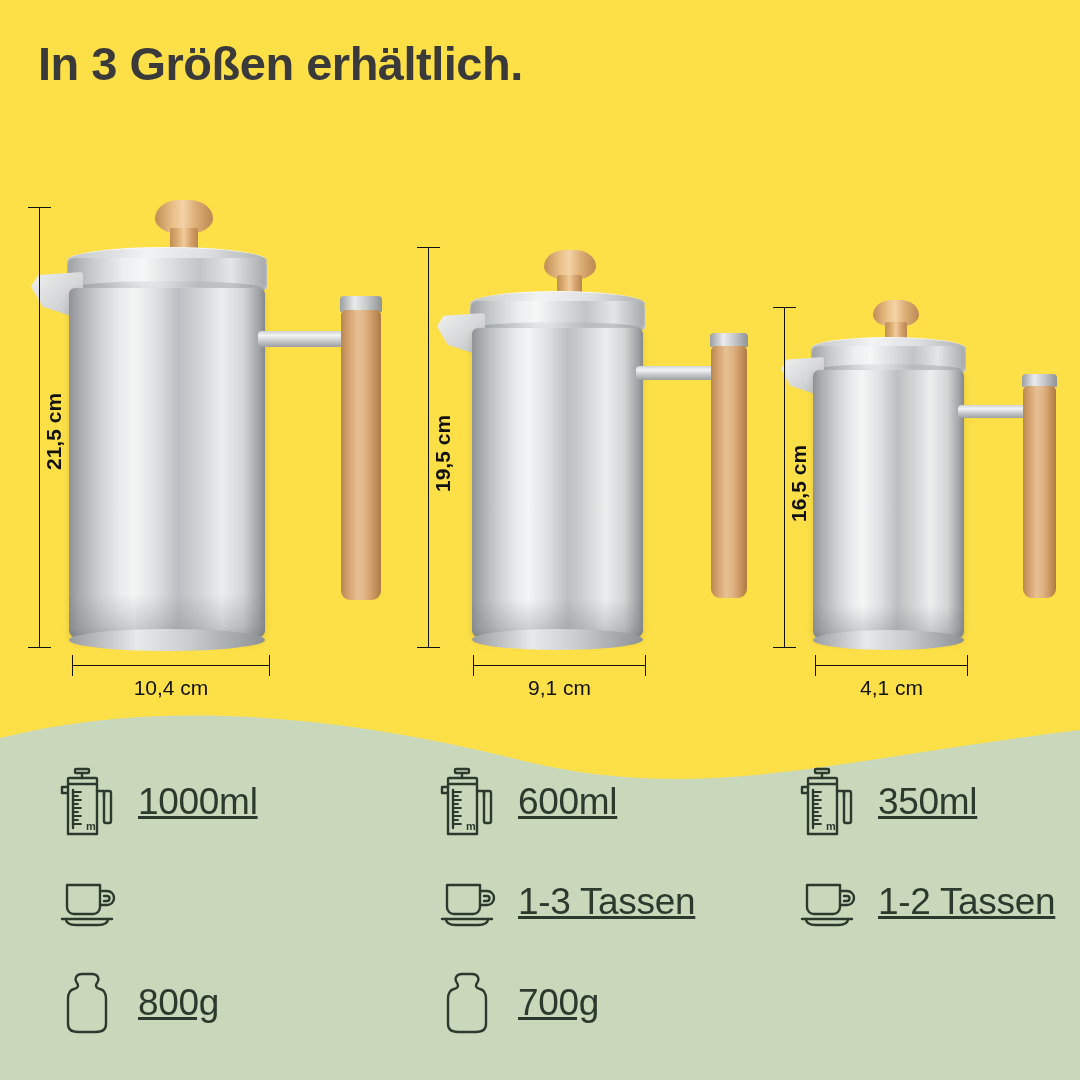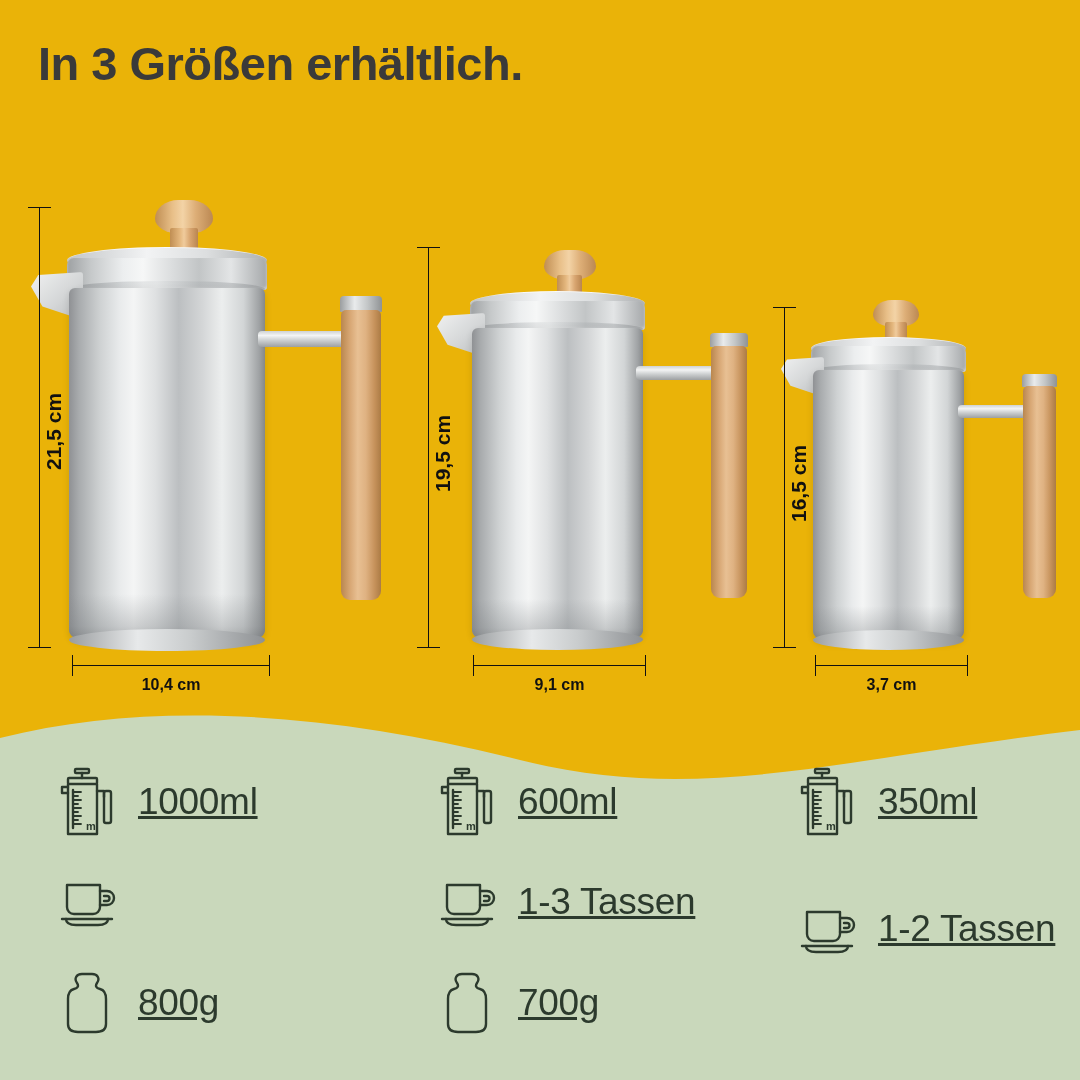--- a/index.html
+++ b/index.html
@@ -4,21 +4,21 @@
 <style>
   html, body {
     margin: 0;
     padding: 0;
     background: #ffffff;
   }
   #page {
     position: relative;
     width: 1080px;
     height: 1080px;
-    background: #eab308;
+    background: #fde047;
     overflow: hidden;
     font-family: "Liberation Sans", sans-serif;
   }
 
   
   #title {
     position: absolute;
     left: 38px;
     top: 36px;
     font-size: 47px;
@@ -168,22 +168,22 @@
     position: absolute;
     font-size: 21px;
     font-weight: bold;
     color: #111111;
     transform: rotate(-90deg);
     transform-origin: left top;
     white-space: nowrap;
   }
   .dim-label-h {
     position: absolute;
-    font-size: 16px;
-    font-weight: bold;
+    font-size: 21px;
+    font-weight: normal;
     color: #111111;
     white-space: nowrap;
     text-align: center;
   }
 
   
   #green-panel {
     position: absolute;
     left: 0;
     top: 690px;
@@ -296,21 +296,21 @@
         <div class="body-bottom-ellipse" style="left:53px; top:630px; width:151px; height:20px;"></div>
         <div class="handle-rod" style="left:198px; top:405px; width:88px; height:13px;"></div>
         <div class="handle-ferrule" style="left:262px; top:374px; width:35px; height:13px;"></div>
         <div class="handle-wood" style="left:263px; top:386px; width:33px; height:212px;"></div>
       </div>
 
       <div class="dim-v" style="left:24px; top:307px; height:341px;"></div>
       <div class="dim-label-v" style="left:27px; top:522px;">16,5 cm</div>
 
       <div class="dim-h" style="left:55px; top:665px; width:153px;"></div>
-      <div class="dim-label-h" style="left:55px; top:676px; width:153px;">3,7 cm</div>
+      <div class="dim-label-h" style="left:55px; top:676px; width:153px;">4,1 cm</div>
     </div>
 
   </div>
 
   <div id="green-panel">
     <svg id="green-wave" viewBox="0 0 1080 390" preserveAspectRatio="none">
       <path d="M0,48 C150,10 330,22 520,70 C700,115 830,70 1080,40 L1080,390 L0,390 Z" fill="#c9d8bb"></path>
     </svg>
   </div>
 
@@ -440,21 +440,21 @@
               <line x1="13" y1="47" x2="18" y2="47"></line>
             <line x1="13" y1="51" x2="21" y2="51"></line>
               <line x1="13" y1="55" x2="18" y2="55"></line>
             <line x1="13" y1="59" x2="21" y2="59"></line>
           </g>
           <text x="26" y="65" font-family="Liberation Sans, sans-serif" font-size="11" font-weight="bold" fill="#2c3a2d">ml</text>
         </svg>
         <span class="spec-text">350ml</span>
       </div>
 
-      <div class="spec-row" style="top:185px;margin-top:27px;">
+      <div class="spec-row" style="top:185px;">
         <svg class="spec-icon cup" viewBox="0 0 62 54">
           <g fill="none" stroke="#2c3a2d" stroke-width="2.4" stroke-linecap="round" stroke-linejoin="round">
             <path d="M7 10 L40 10 L40 32 C40 36 37 39 33 39 L14 39 C10 39 7 36 7 32 Z"></path>
             <path d="M40 16 L47 16 C51 16 54 19 54 23 C54 27 51 30 47 30 L40 30"></path>
             <path d="M44 21 L47 21 C48.5 21 49.5 22 49.5 23.5 C49.5 25 48.5 26 47 26 L44 26"></path>
             <line x1="2" y1="44" x2="52" y2="44"></line>
             <path d="M6 44 C6 48 10 50 16 50 L38 50 C44 50 48 48 48 44"></path>
           </g>
         </svg>
         <span class="spec-text">1-2 Tassen</span>

